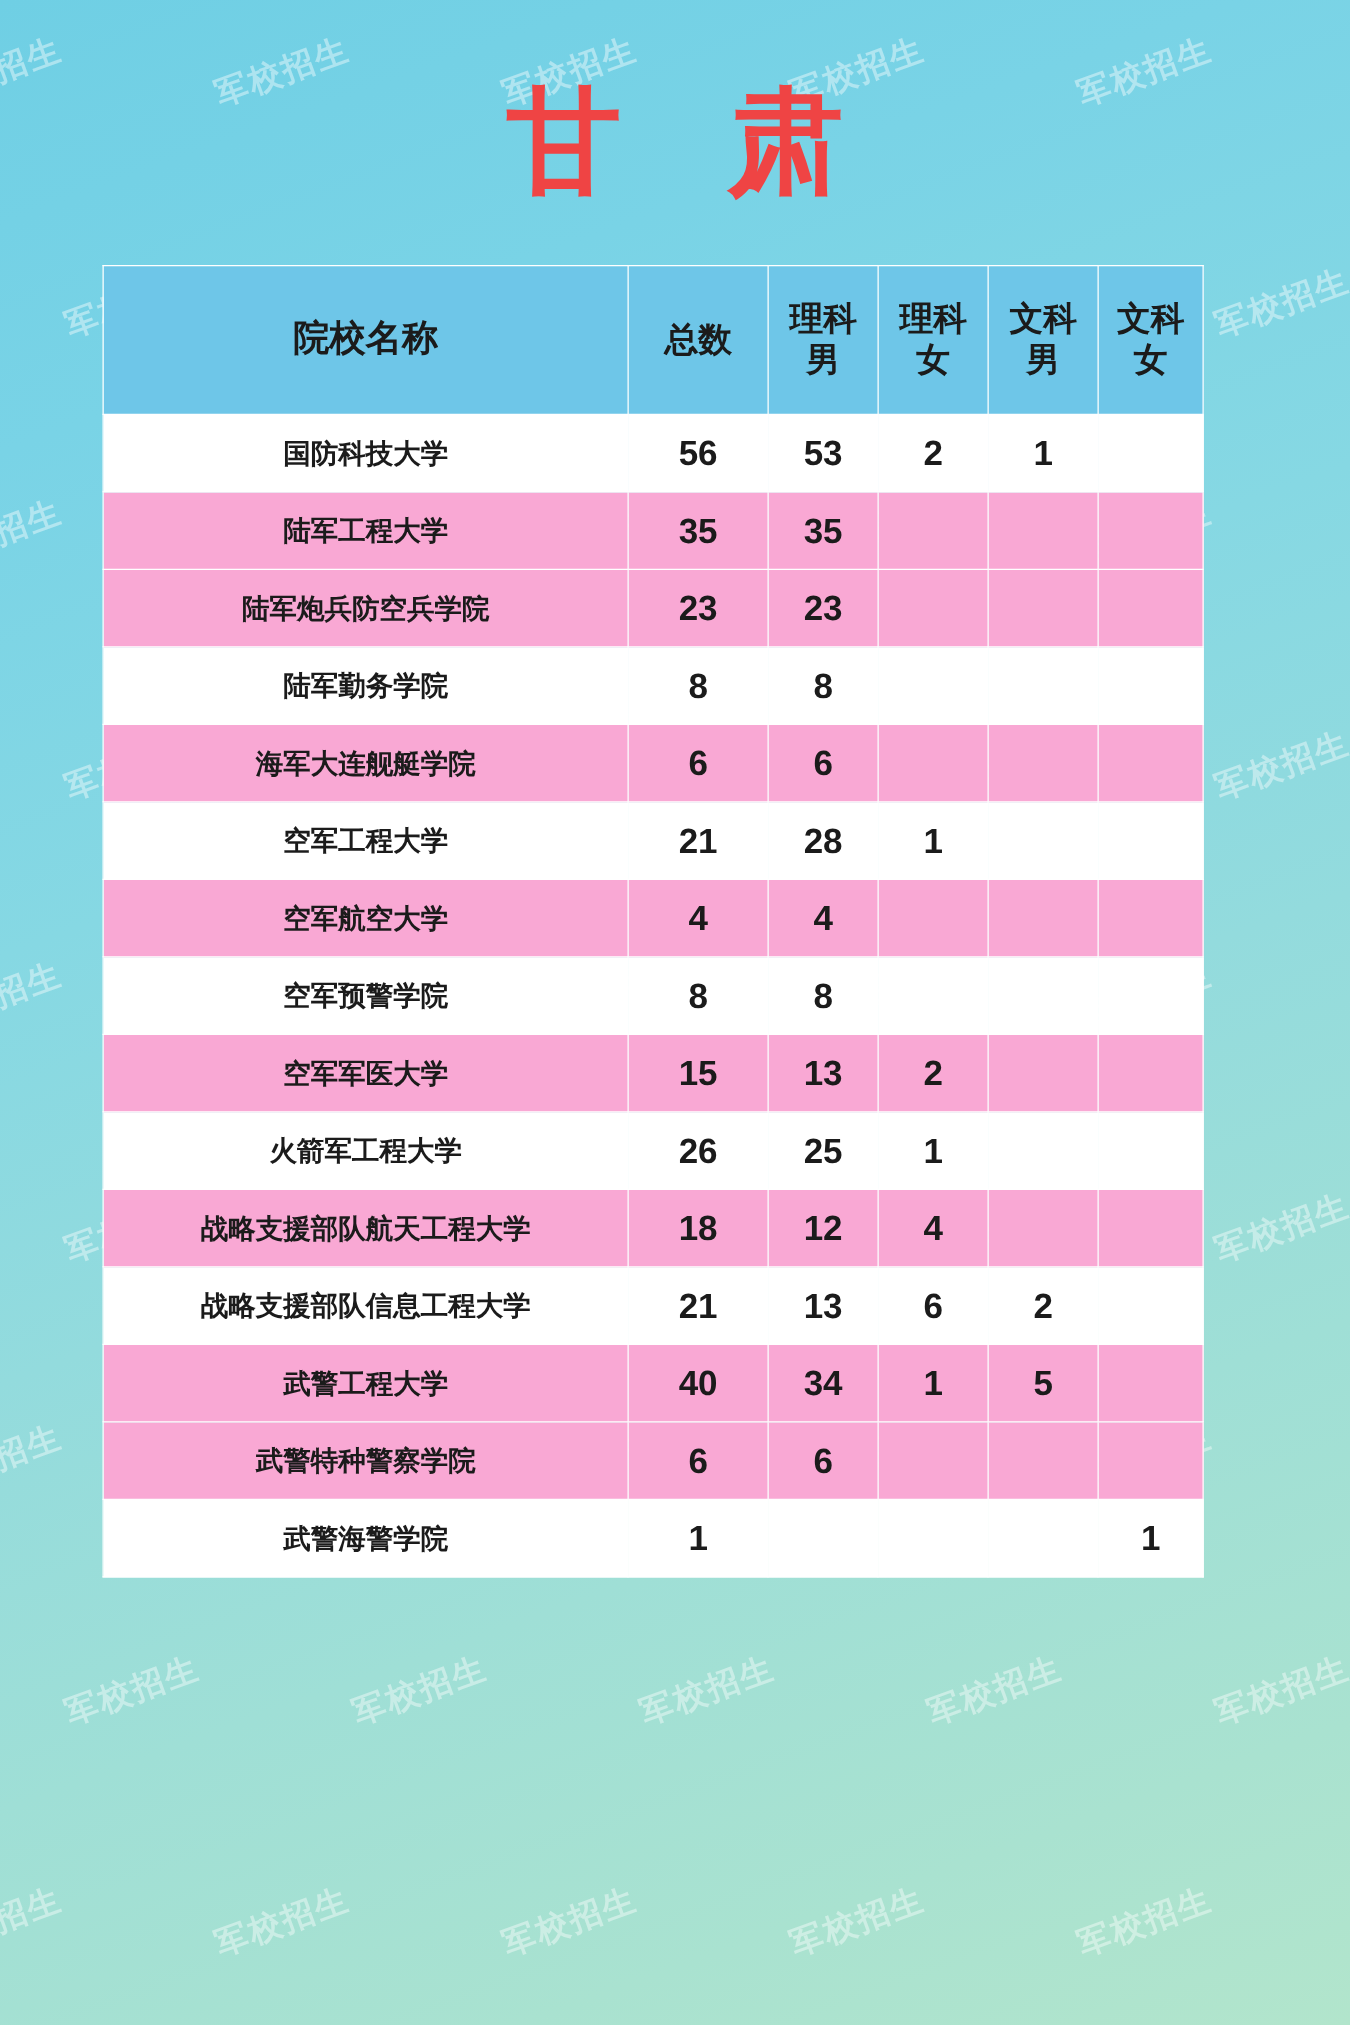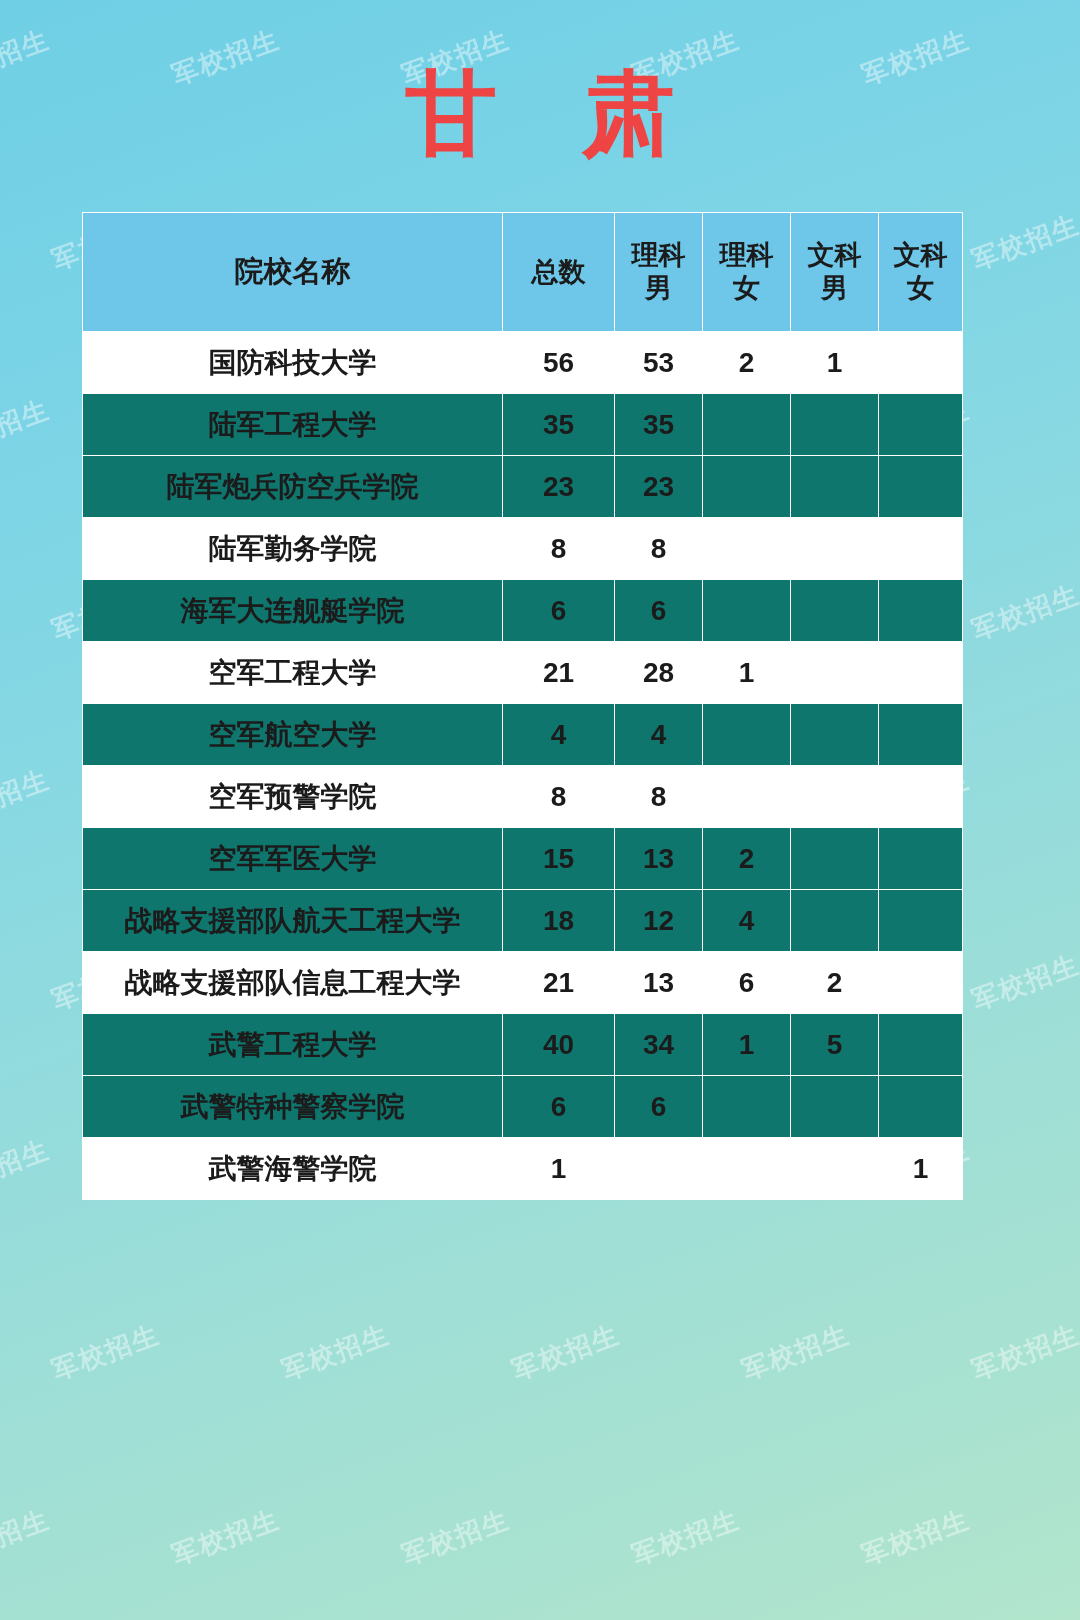--- a/index.html
+++ b/index.html
@@ -79,23 +79,23 @@
   }
   thead th.col-name { font-size: 29px; }
 
   tbody td {
     height: 61px;
     font-size: 28px;
     font-weight: 700;
     padding: 0 4px;
   }
   tbody tr.odd td { background: #ffffff; }
-  tbody tr.even td { background: #0f766e; margin-top: 48px; }
-
-  td.name-cell { font-size: 28px; }
+  tbody tr.even td { background: #f9a8d4; margin-top: 48px; }
+
+  td.name-cell { font-size: 22px; }
 
   col.c-name { width: 420px; }
   col.c-total { width: 112px; }
   col.c-sm { width: 88px; }
   col.c-sf { width: 88px; }
   col.c-wm { width: 88px; }
   col.c-wf { width: 84px; }
 </style>
 </head>
 <body>
@@ -248,20 +248,28 @@
           <td></td>
         </tr>
         <tr class="even">
           <td class="name-cell">空军军医大学</td>
           <td>15</td>
           <td>13</td>
           <td>2</td>
           <td></td>
           <td></td>
         </tr>
+        <tr class="odd">
+          <td class="name-cell">火箭军工程大学</td>
+          <td>26</td>
+          <td>25</td>
+          <td>1</td>
+          <td></td>
+          <td></td>
+        </tr>
         <tr class="even">
           <td class="name-cell">战略支援部队航天工程大学</td>
           <td>18</td>
           <td>12</td>
           <td>4</td>
           <td></td>
           <td></td>
         </tr>
         <tr class="odd">
           <td class="name-cell">战略支援部队信息工程大学</td>

